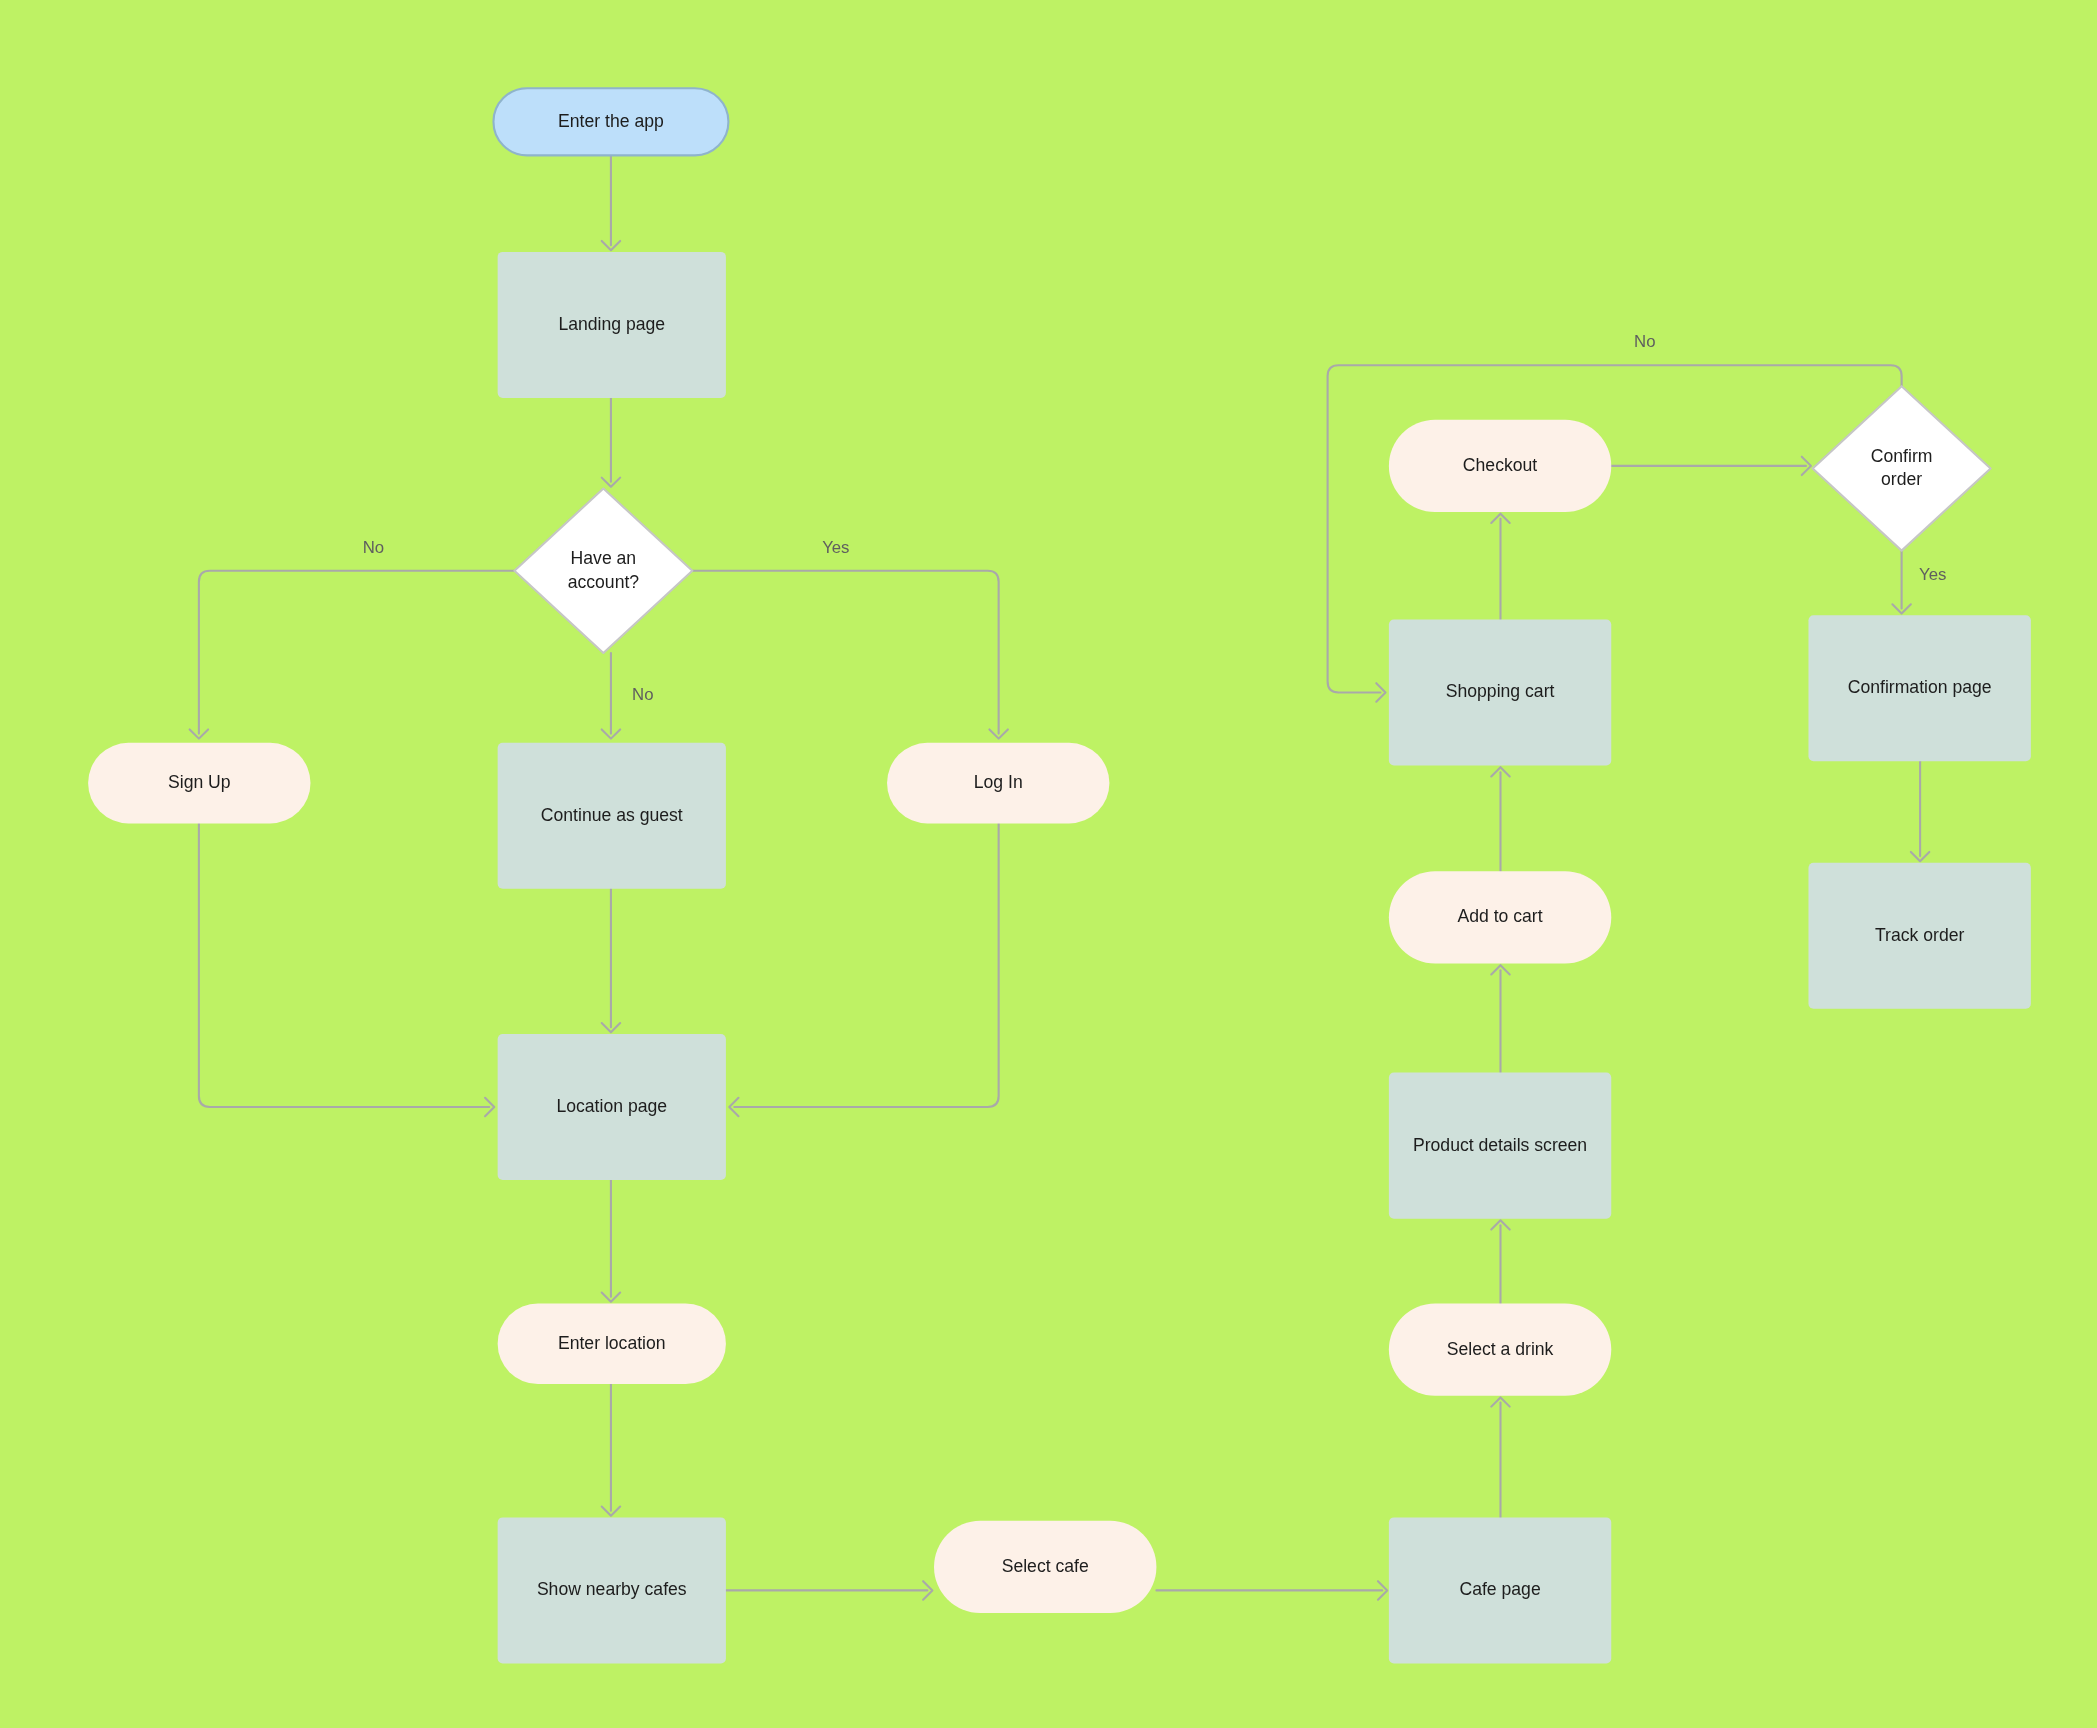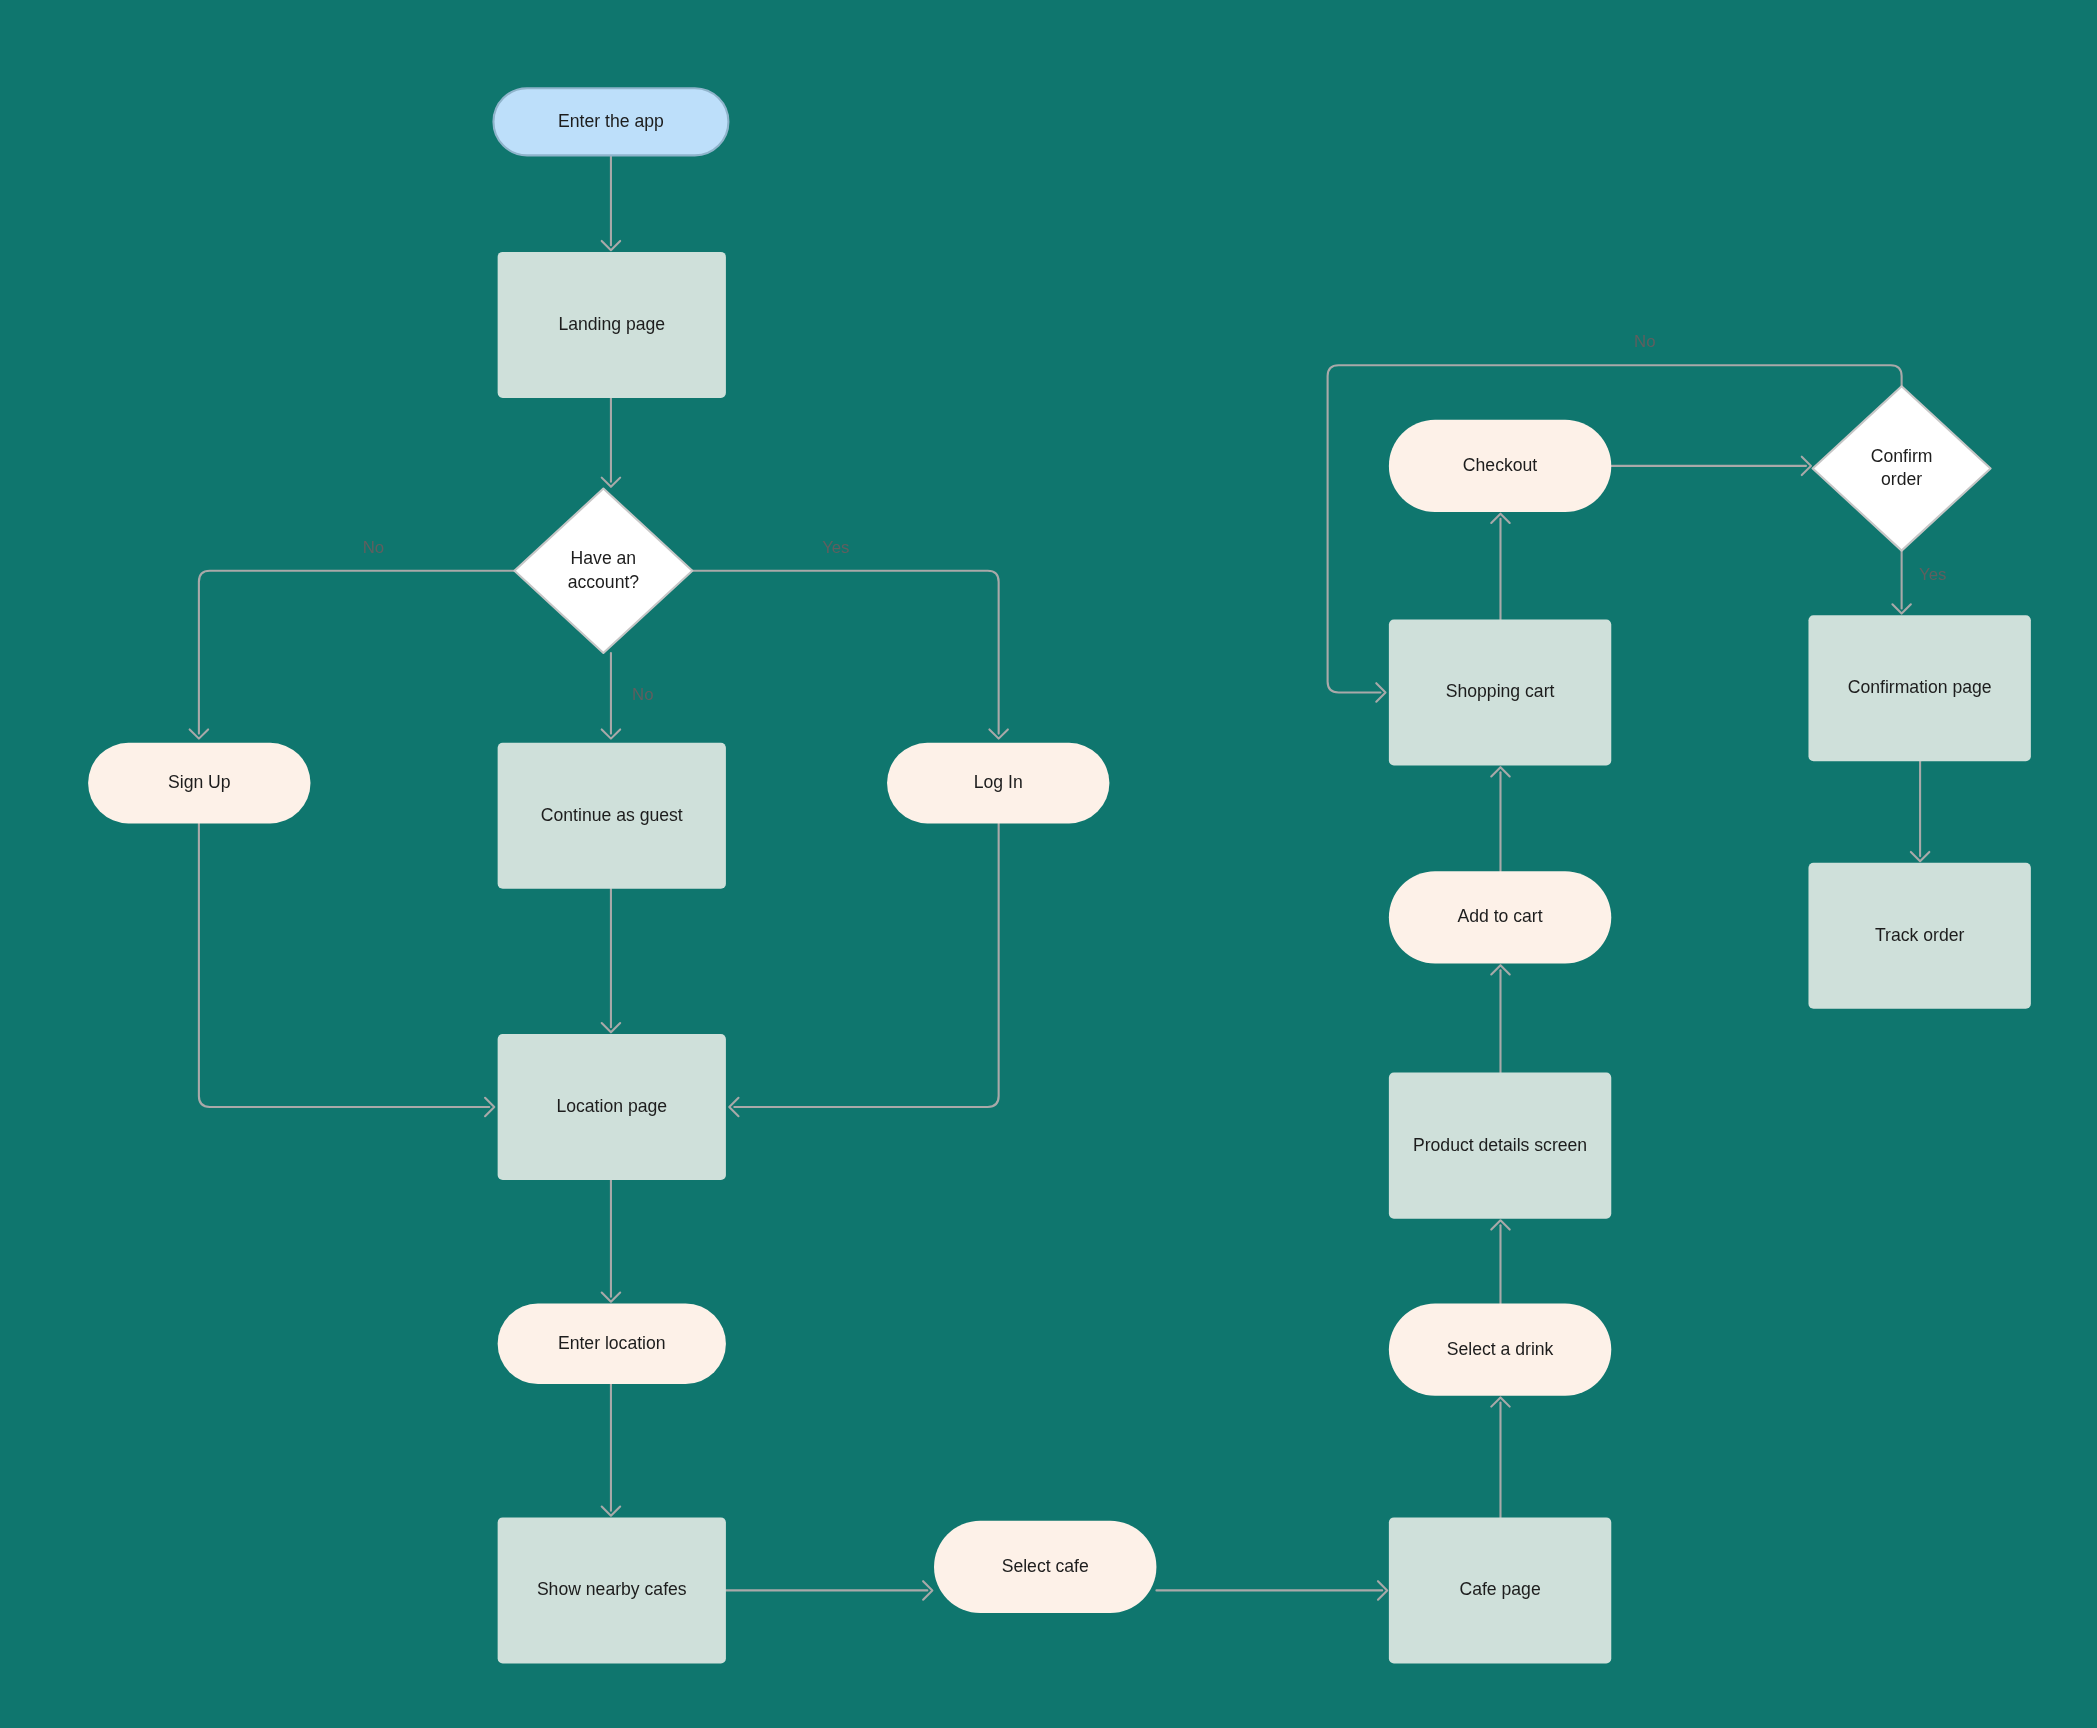--- a/index.html
+++ b/index.html
@@ -10,21 +10,21 @@
   body {
     width: 2098px;
     height: 1729px;
     font-family: "Liberation Sans", sans-serif;
     overflow: hidden;
   }
   #flow-root {
     position: relative;
     width: 2098px;
     height: 1729px;
-    background: #0f766e;
+    background: #bef264;
   }
   svg#flow-svg {
     position: absolute;
     top: 0;
     left: 0;
     width: 2098px;
     height: 1729px;
   }
   .node-label {
     font-family: "Liberation Sans", sans-serif;

